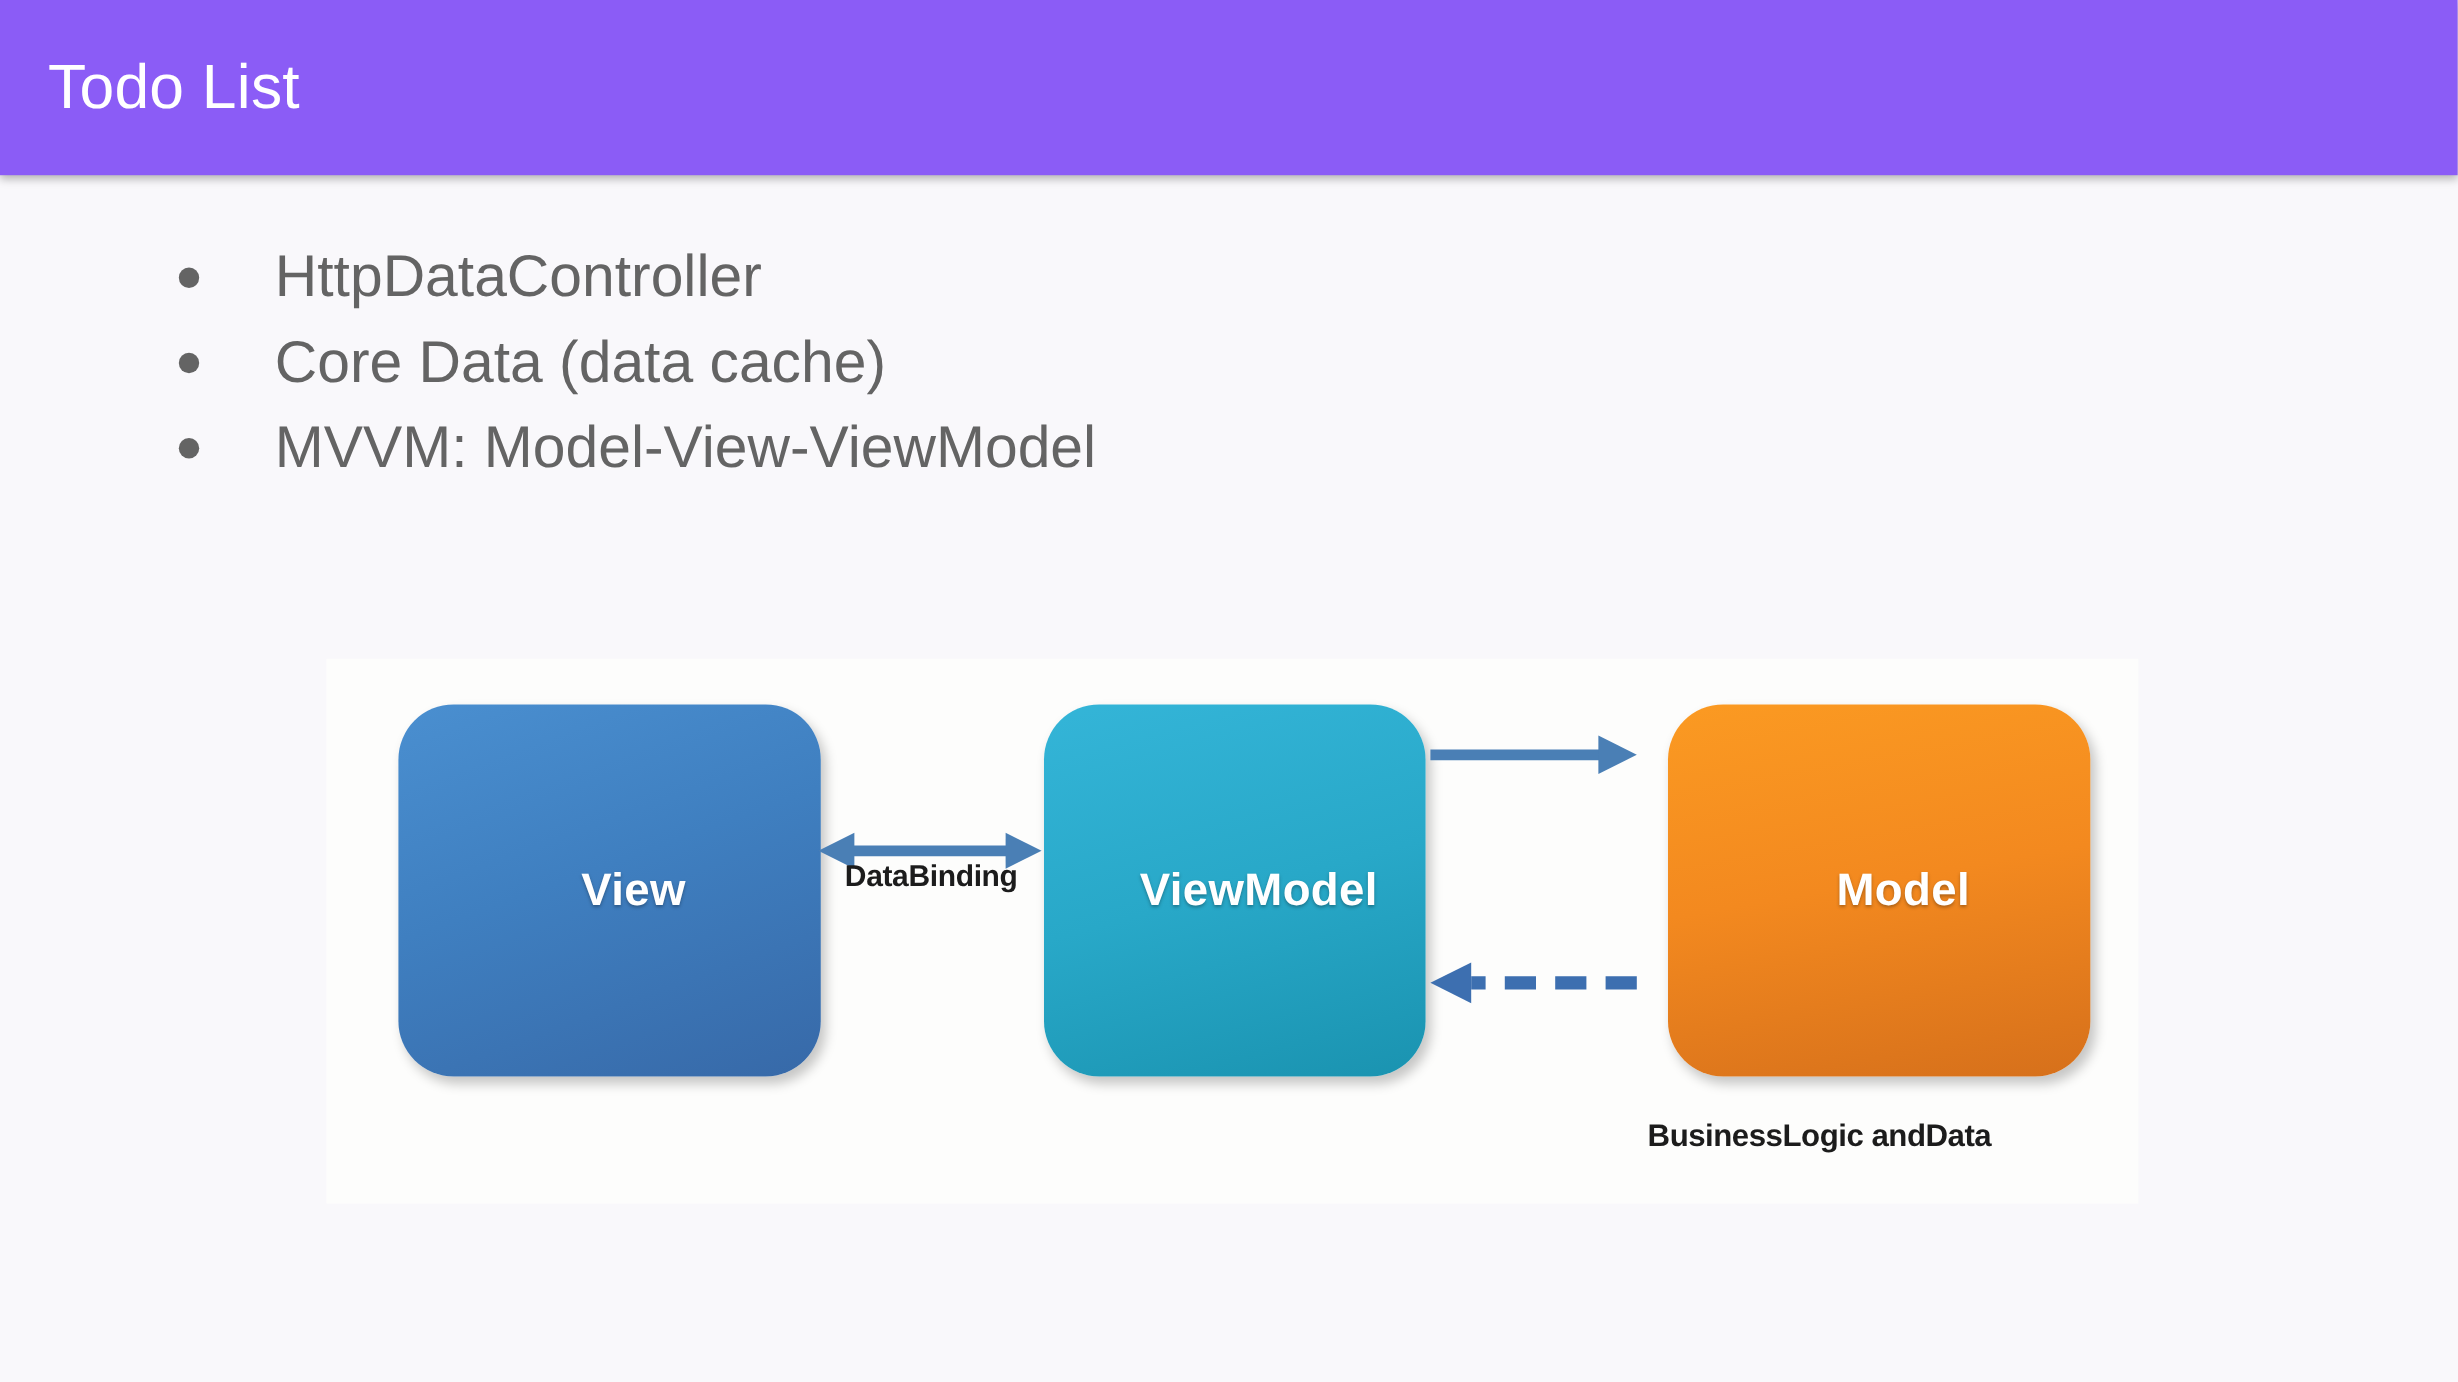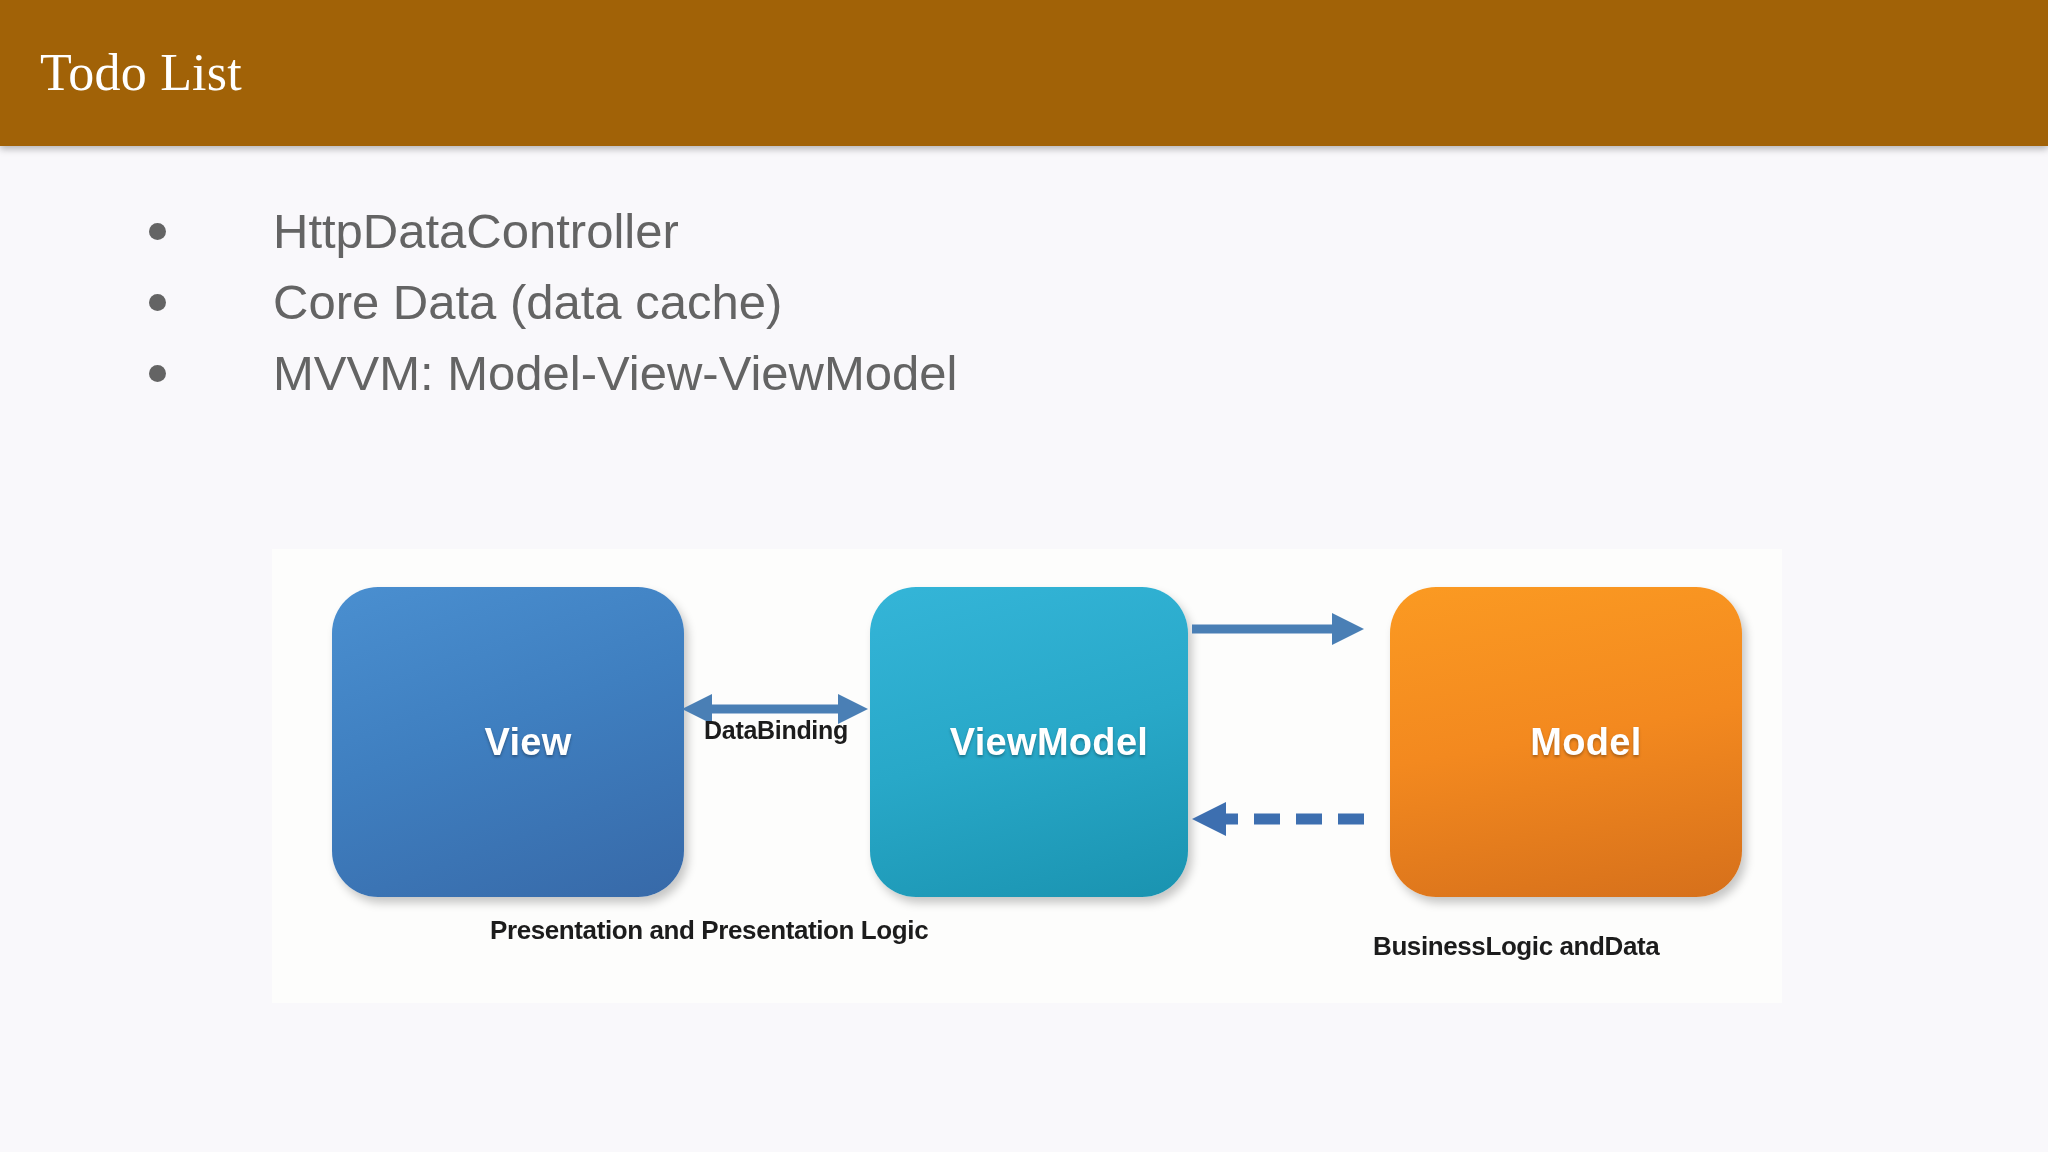--- a/index.html
+++ b/index.html
@@ -7,23 +7,23 @@
     width:2048px; height:1152px;
     background:#f9f8fb;
     font-family:"Liberation Sans", sans-serif;
     overflow:hidden;
   }
 
   
   .appbar{
     position:absolute; left:0; top:0;
     width:2048px; height:146px;
-    background:#a16207;
+    background:#8b5cf6;
     box-shadow:0 3px 7px rgba(0,0,0,0.28);
-    display:flex; align-items:center;font-family:Liberation Serif, serif;
+    display:flex; align-items:center;
   }
   .appbar-title{
     color:#ffffff;
     font-size:52px;
     font-weight:400;
     letter-spacing:0.2px;
     margin-left:40px;
     line-height:1;
   }
 
@@ -35,21 +35,20 @@
     list-style:none;
   }
   .todo-item{
     display:flex;
     align-items:center;
     height:71px;
     color:#646464;
     font-size:49px;
     font-weight:400;
     white-space:nowrap;
-    gap:44px;
   }
   .bullet{
     width:17px; height:17px;
     border-radius:50%;
     background:#646464;
     flex:0 0 auto;
     margin-right:63px;
     margin-left:13px;
   }
   .todo-label{ line-height:1; }
@@ -163,16 +162,15 @@
     <svg class="arrow-svg arrow-top" width="172" height="40" viewBox="0 0 172 40">
       <line x1="0" y1="20" x2="146" y2="20" stroke="#4a7fb5" stroke-width="9"></line>
       <polygon points="172,20 140,4 140,36" fill="#4a7fb5"></polygon>
     </svg>
 
     <svg class="arrow-svg arrow-bottom" width="172" height="40" viewBox="0 0 172 40">
       <line x1="172" y1="20" x2="34" y2="20" stroke="#3d6fb0" stroke-width="11" stroke-dasharray="26 16"></line>
       <polygon points="0,20 34,3 34,37" fill="#3d6fb0"></polygon>
     </svg>
 
-    <figcaption class="cap cap-left">Presentation and Presentation Logic</figcaption>
     <figcaption class="cap cap-right">BusinessLogic andData</figcaption>
   </div>
 </figure>
 
 </body></html>

